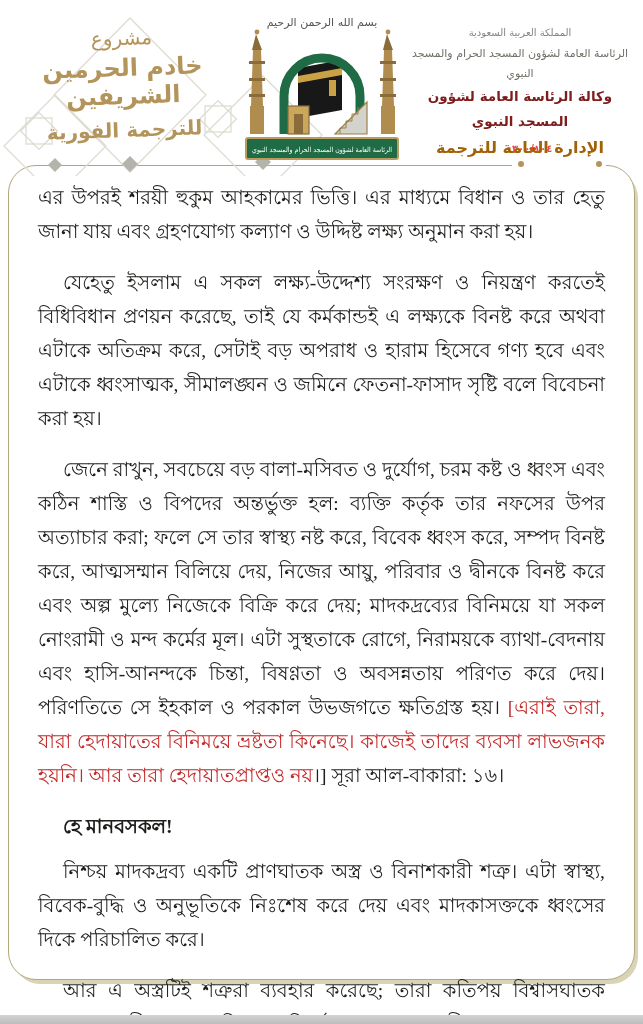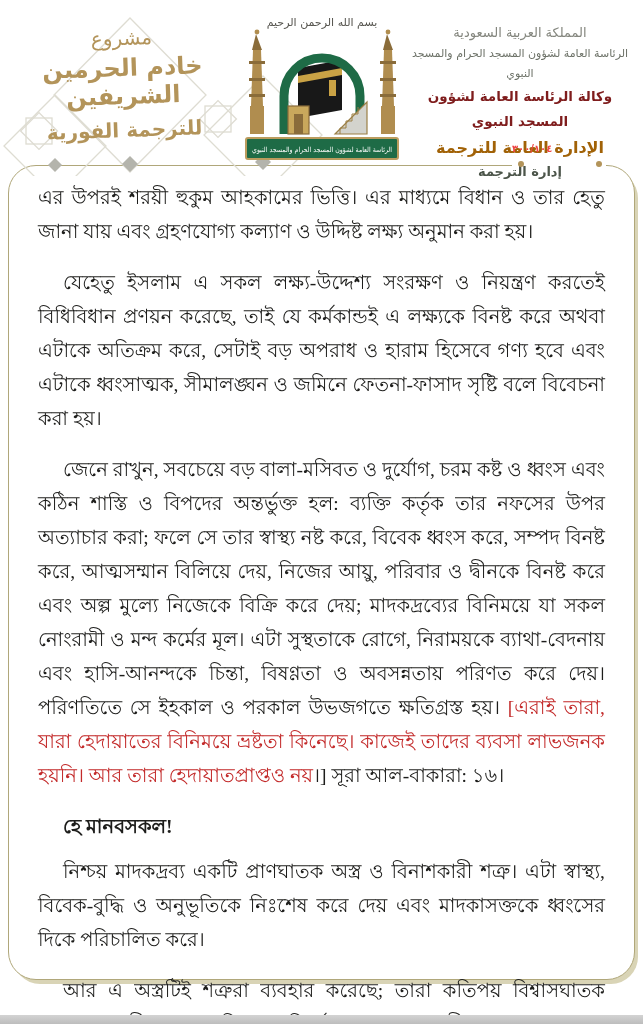--- a/index.html
+++ b/index.html
@@ -20,21 +20,21 @@
   }
   .calli-left .l1{font-size:20px;letter-spacing:1px;}
   .calli-left .l2{font-size:24px;font-weight:bold;margin-top:4px;letter-spacing:.5px;}
   .calli-left .l3{font-size:20px;font-weight:bold;margin-top:8px;}
   .logo{position:absolute;left:236px;top:8px;z-index:3;}
   .authority{
     position:absolute;right:12px;top:22px;width:222px;
     text-align:center;z-index:3;
     font-family:"DejaVu Sans",sans-serif;
   }
-  .authority .a1{font-size:13px;color:#84867e;line-height:22px;}
+  .authority .a1{font-size:10px;color:#84867e;line-height:22px;}
   .authority .a2{font-size:11px;color:#6d7268;line-height:20px;}
   .authority .a3{font-size:13.5px;font-weight:bold;color:#7f1d1d;line-height:25px;}
   .authority .a4{font-size:16px;font-weight:bold;color:#a16207;line-height:27px;}
   .authority .a5{font-size:13px;font-weight:bold;color:#4c554a;line-height:22px;}
   
   .frame{
     position:absolute;left:8px;top:165px;width:627px;height:815px;
     border:1.5px solid #b0a77a;border-radius:28px;
     box-shadow:4px 5px 0 -1px #d9d4b6;
     z-index:1;box-sizing:border-box;background:#fff;
@@ -138,21 +138,20 @@
       <rect x="10" y="130" width="152" height="21" fill="#1e6b46" stroke="#bb9c5e" stroke-width="2" rx="2"></rect>
       <text x="86" y="144" text-anchor="middle" font-size="7" fill="#ffffff" font-family="DejaVu Sans, sans-serif" textLength="140" lengthAdjust="spacingAndGlyphs">الرئاسة العامة لشؤون المسجد الحرام والمسجد النبوي</text>
     </g>
   </svg>
 
   <div class="authority">
     <div class="a1">المملكة العربية السعودية</div>
     <div class="a2">الرئاسة العامة لشؤون المسجد الحرام والمسجد النبوي</div>
     <div class="a3">وكالة الرئاسة العامة لشؤون المسجد النبوي</div>
     <div class="a4">الإدارة العامة للترجمة</div>
-    <div class="a5">إدارة الترجمة</div>
   </div>
 
   <div class="frame"></div>
   <div class="num-mask"></div>
   <div class="num-dot d1"></div>
   <div class="num-dot d2"></div>
   <div class="doc-number">٣٠٠/١٠٤</div>
 
   <div class="content">
     <p class="no-indent">এর উপরই শরয়ী হুকুম আহকামের ভিত্তি। এর মাধ্যমে বিধান ও তার হেতু জানা যায় এবং গ্রহণযোগ্য কল্যাণ ও উদ্দিষ্ট লক্ষ্য অনুমান করা হয়।</p>

